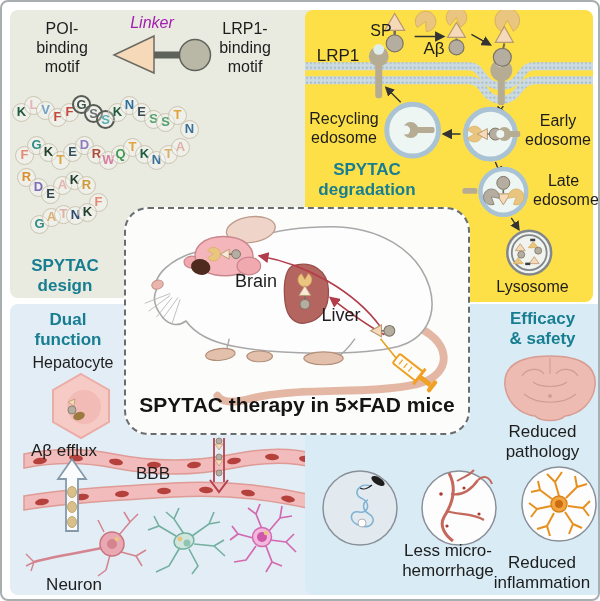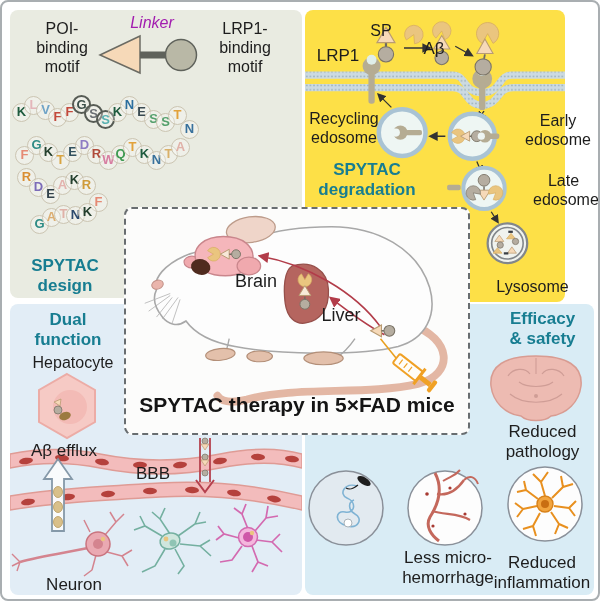--- a/index.html
+++ b/index.html
@@ -1,34 +1,34 @@
 <!DOCTYPE html>
 <html><head>
 <meta charset="utf-8">
 <style>
   html,body{margin:0;padding:0;background:#fff;font-family:"Liberation Sans",sans-serif;}
   .canvas{position:relative;width:600px;height:601px;border:2px solid #a9aeb1;border-radius:8px;
           background:#fff;box-sizing:border-box;overflow:hidden;}
-  .panel{position:absolute;border-radius:8px;}
+  .panel{position:absolute;border-radius:8px;padding-left:28px;}
   .panel-tl{left:8px;top:8px;width:292px;height:288px;background:#e9ebe1;}
   .panel-tr{left:303px;top:8px;width:260px;height:292px;background:#fde047;}
   .panel-bl{left:8px;top:302px;width:292px;height:291px;background:#e2edf6;}
   .panel-br{left:303px;top:302px;width:289px;height:291px;background:#d9ecf5;}
   .art{position:absolute;left:0;top:0;width:100%;height:100%;}
   .lbl{position:absolute;white-space:pre-line;text-align:center;line-height:1.18;color:#1d1d1d;}
   .teal{color:#177d91;font-weight:bold;}
   .gray{color:#a21caf;font-style:italic;}
   .f16{font-size:16px;} .f17{font-size:17px;} .f18{font-size:18px;}
   .seq-row{position:absolute;white-space:nowrap;}
   .aa{display:inline-block;width:19px;height:19px;margin-right:-7px;border-radius:50%;
       border:1.5px solid #ccc5b2;box-sizing:border-box;text-align:center;line-height:15px;
       font-size:13px;font-weight:bold;background:rgba(255,255,255,0.28);}
   .aa-bold{border:2px solid #565b54;}
   .mousebox{position:absolute;left:122px;top:205px;width:346px;height:228px;background:#fcfcfb;
-            border:2.5px dashed #686d70;border-radius:8px;box-sizing:border-box;z-index:5;}
+            border:2.5px dashed #686d70;border-radius:24px;box-sizing:border-box;z-index:5;}
   .title{position:absolute;left:0;right:0;top:184px;text-align:center;font-size:21px;
          font-weight:bold;color:#141414;}
 </style>
 </head>
 <body>
 
 <div class="canvas">
 
   <section class="panel panel-tl">
     <svg class="art" viewBox="0 0 292 288">
@@ -296,21 +296,21 @@
         <circle cx="240" cy="200" r="37" fill="#fdfdfd" stroke="#8a9099" stroke-width="1.5"></circle>
         <path d="M240,192 L236,178 M236,178 L228,170 M236,178 L243,168 M247,194 L258,183 M258,183 L256,172 M258,183 L268,180 M249,202 L264,204 M264,204 L271,197 M264,204 L270,212 M246,208 L254,220 M254,220 L263,224 M254,220 L250,230 M235,209 L228,222 M228,222 L218,225 M228,222 L231,232 M232,202 L218,205 M218,205 L210,199 M218,205 L212,213 M233,195 L221,186 M221,186 L212,188 M221,186 L219,177" stroke="#e8901f" stroke-width="2" fill="none"></path>
         <circle cx="240" cy="200" r="8" fill="#f2a43e" stroke="#d8821a" stroke-width="1.4"></circle>
         <circle cx="240" cy="200" r="4" fill="#c96e12"></circle>
       </g>
     </svg>
     <div class="lbl f17 teal" style="left:190px;top:5px;width:95px;">Efficacy
 &amp; safety</div>
     <div class="lbl f17" style="left:190px;top:118px;width:95px;">Reduced
 pathology</div>
-    <div class="lbl f17" style="left:88px;top:244px;width:110px;">Less micro-
+    <div class="lbl f17" style="left:88px;top:237px;width:110px;">Less micro-
 hemorrhage</div>
     <div class="lbl f17" style="left:185px;top:249px;width:104px;">Reduced
 inflammation</div>
   </section>
 
   <div class="mousebox">
     <svg class="art" viewBox="0 0 346 228">
       <defs>
         <marker id="mrC" markerWidth="7" markerHeight="7" refX="5" refY="3.5" orient="auto">
           <path d="M0,0 L7,3.5 L0,7 Z" fill="#b23c49"></path>

